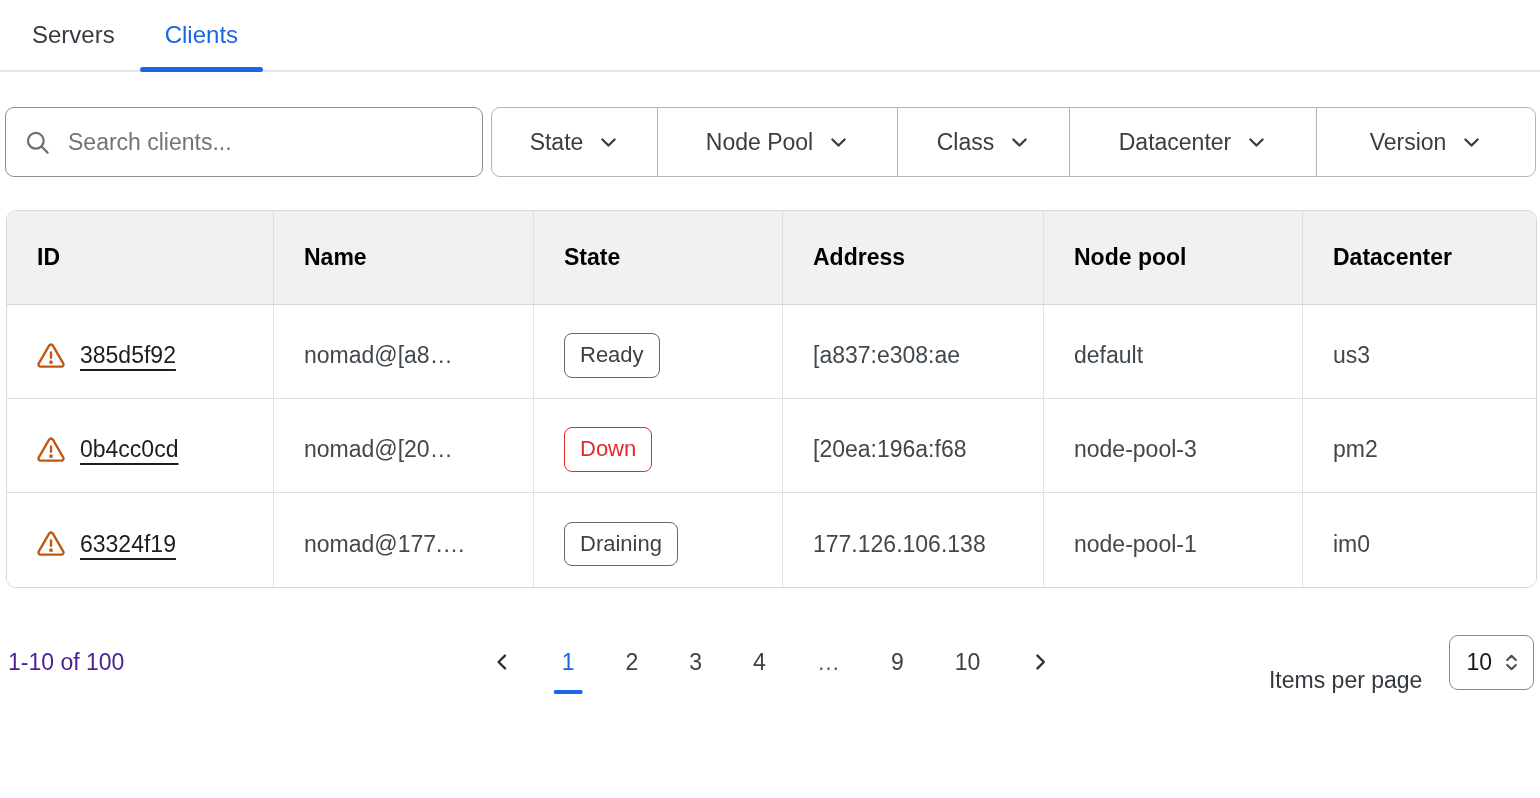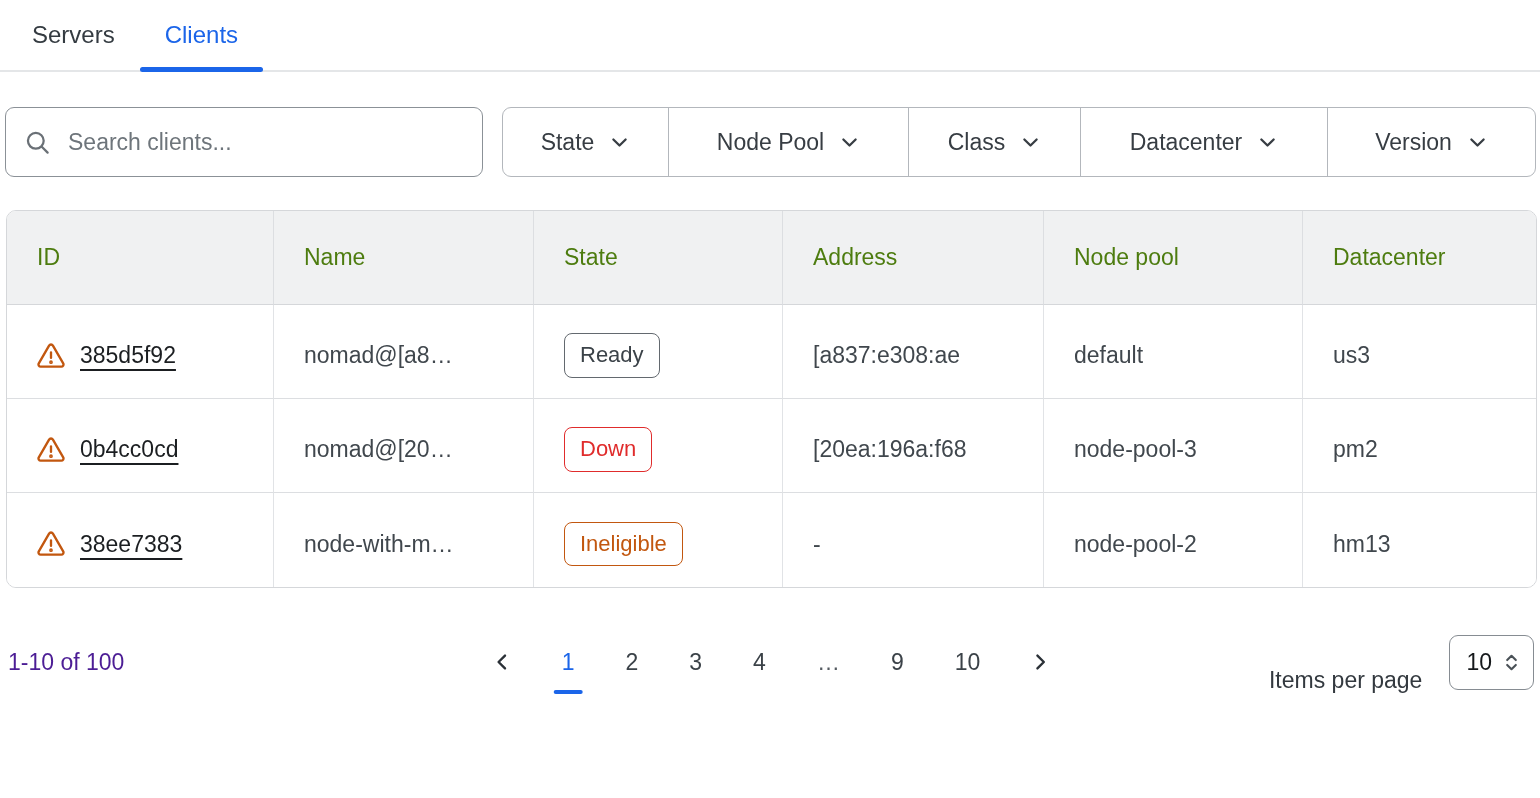--- a/index.html
+++ b/index.html
@@ -8,40 +8,40 @@
 
   
   .tabbar { display:flex; align-items:stretch; height:72px; border-bottom:2px solid #e4e6e8; padding-left:7px; }
   .tab { position:relative; display:flex; align-items:center; padding:0 25px; font-size:24px;
     color:#343b41; cursor:pointer; }
   .tab.active { color:#1b65e9; font-weight:500; }
   .tab.active::after { content:""; position:absolute; left:0; right:0; bottom:-2px; height:5px;
     background:#1b65e9; border-radius:3px; }
 
   
-  .controls { display:flex; gap:19px; margin:35px 4px 0 5px; height:70px; }
+  .controls { display:flex; gap:8px; margin:35px 4px 0 5px; height:70px; }
   .search-box { width:478px; flex:none; display:flex; align-items:center; gap:17px;
     border:1.5px solid #8b9197; border-radius:9px; padding:0 18px; background:#fff; }
   .search-box input { flex:1; border:none; outline:none; font-size:23px; color:#3b4248; background:transparent;
     font-family:inherit; }
   .search-box input::placeholder { color:#6e757b; opacity:1; }
   .filter-group { flex:1; display:flex; border:1px solid #b3b7bc; border-radius:9px; background:#fff; overflow:hidden; }
   .filter { display:flex; align-items:center; justify-content:center; gap:15px; font-size:23px; color:#373d43;
     border-right:1px solid #b3b7bc; cursor:pointer; }
   .filter:last-child { border-right:none; }
   .filter:nth-child(1){ width:166px; } .filter:nth-child(2){ width:240px; }
   .filter:nth-child(3){ width:172px; } .filter:nth-child(4){ width:247px; }
   .filter:nth-child(5){ flex:1; }
 
   
   .table-wrap { margin:33px 3px 0 6px; border:1px solid #d5d7da; border-radius:10px; overflow:hidden; }
   table { width:100%; border-collapse:separate; border-spacing:0; table-layout:fixed; }
   col.c-id{width:267px;} col.c-name{width:260px;} col.c-state{width:249px;}
   col.c-addr{width:261px;} col.c-pool{width:259px;}
-  thead th { height:94px; background:#f0f1f2; text-align:left; font-size:23px; font-weight:400; color:#4d7c0f;
+  thead th { height:94px; background:#f0f1f2; text-align:left; font-size:23px; font-weight:700; color:#000000;
     padding:0 18px 0 30px; border-bottom:1px solid #d5d7da; border-right:1px solid #dcdee1; }
   thead th:last-child { border-right:none; }
   tbody td { height:94px; background:#fff; font-size:23px; color:#40474d;
     padding:8px 18px 0 30px; border-bottom:1px solid #dcdee1; border-right:1px solid #e1e3e6; }
   tbody td:last-child { border-right:none; }
   tbody tr:last-child td { border-bottom:none; }
   .id-cell { display:flex; align-items:center; gap:15px; }
   .id-link { color:#1b1e21; font-weight:500; text-decoration:underline; text-underline-offset:6px;
     text-decoration-thickness:2px; cursor:pointer; }
   .badge { display:inline-block; padding:8px 15px; border-radius:8px; font-size:22px; line-height:1.2;
@@ -190,28 +190,28 @@
       <tr>
         <td>
           <div class="id-cell">
             <span style="display:flex;">
               <svg width="28" height="26" viewBox="0 0 24 22" fill="none" stroke="#c2570f" stroke-width="2" stroke-linejoin="round" stroke-linecap="round">
                 <path d="M10.35 2.1 L1.55 17.3 a1.9 1.9 0 0 0 1.65 2.85 h17.6 a1.9 1.9 0 0 0 1.65 -2.85 L13.65 2.1 a1.9 1.9 0 0 0 -3.3 0 Z"></path>
                 <line x1="12" y1="8" x2="12" y2="12.6"></line>
                   <circle cx="12" cy="16.3" r="0.6" fill="#c2570f"></circle>
               </svg>
             </span>
-            <a class="id-link">38ee7383</a>
+            <a class="id-link">63324f19</a>
           </div>
         </td>
-        <td>node-with-m…</td>
-        <td><span class="badge warning">Ineligible</span></td>
-        <td>-</td>
-        <td>node-pool-2</td>
-        <td>hm13</td>
+        <td>nomad@177.…</td>
+        <td><span class="badge">Draining</span></td>
+        <td>177.126.106.138</td>
+        <td>node-pool-1</td>
+        <td>im0</td>
       </tr>
     </tbody>
   </table>
 </div>
 
 <div class="footer">
   <div class="range-label">1-10 of 100</div>
 
   <div class="pager">
     <span class="pager-arrow">

